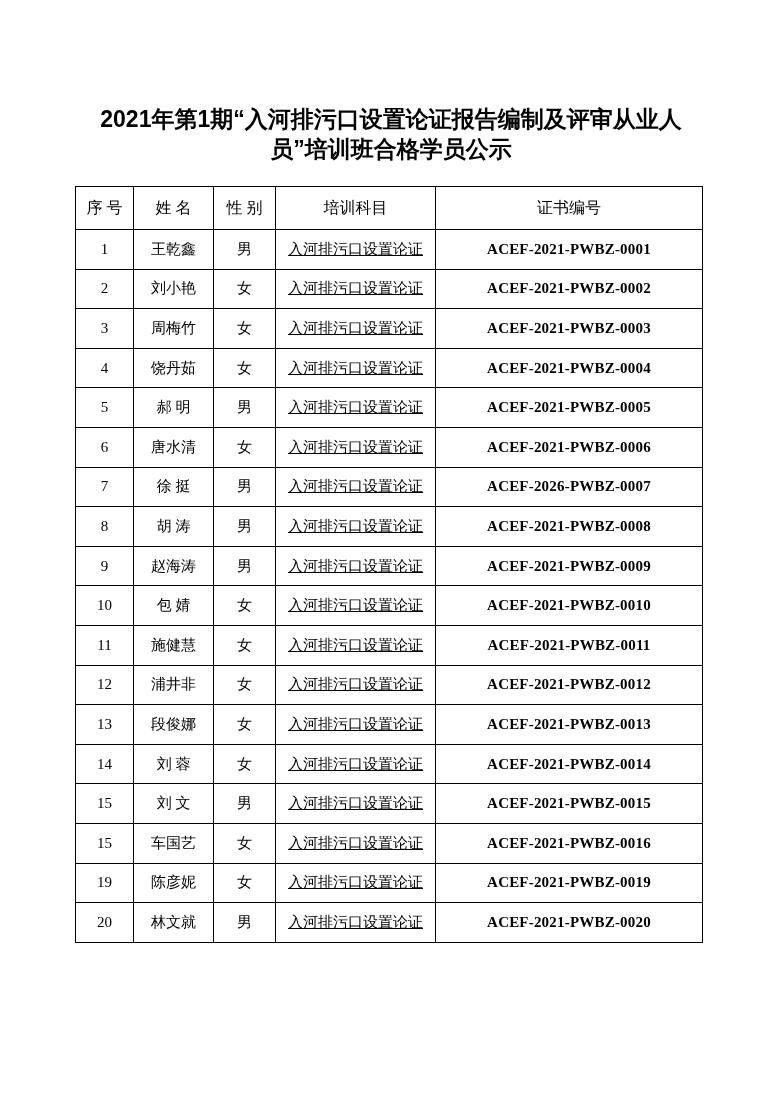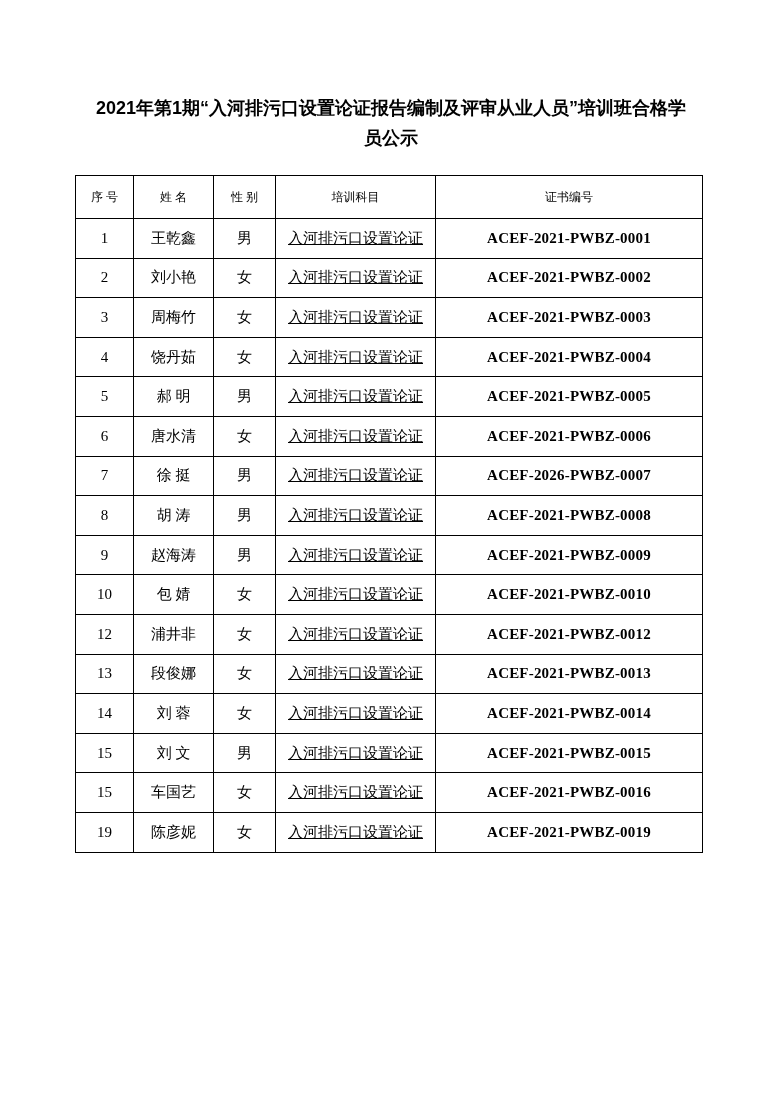--- a/index.html
+++ b/index.html
@@ -16,25 +16,25 @@
     overflow: hidden;
   }
   .page {
     width: 777px;
     height: 1100px;
     box-sizing: border-box;
     padding: 0;
     position: relative;
   }
   .doc-title {
-    margin: 7px;
+    margin: 18px;
     padding: 86px 75px 0 80px;
     font-family: "Liberation Sans", "DejaVu Sans", sans-serif;
     font-weight: bold;
-    font-size: 18px;
+    font-size: 23px;
     line-height: 30px;
     text-align: center;
     letter-spacing: 0px;
   }
   .table-wrap {
     margin: 22px auto 0 auto;
     width: 627px;
   }
   table.roster {
     border-collapse: collapse;
@@ -44,21 +44,21 @@
   table.roster th, table.roster td {
     border: 1px solid #000000;
     text-align: center;
     vertical-align: middle;
     font-size: 15px;
     height: 38.6px;
     padding: 0;
   }
   table.roster thead th {
     font-weight: normal;
-    font-size: 12px;
+    font-size: 16px;
     height: 42px;
   }
   .col-idx   { width: 58px; }
   .col-name  { width: 80px; }
   .col-sex   { width: 62px; }
   .col-subj  { width: 160px; }
   .col-cert  { width: 267px; }
   td.cert {
     font-size: 15.5px;
     letter-spacing: 0.2px;
@@ -159,20 +159,27 @@
             <td class="cert">ACEF-2021-PWBZ-0009</td>
           </tr>
           <tr>
             <td class="idx">10</td>
             <td class="name">包  婧</td>
             <td class="sex">女</td>
             <td class="subj">入河排污口设置论证</td>
             <td class="cert">ACEF-2021-PWBZ-0010</td>
           </tr>
           <tr>
+            <td class="idx">11</td>
+            <td class="name">施健慧</td>
+            <td class="sex">女</td>
+            <td class="subj">入河排污口设置论证</td>
+            <td class="cert">ACEF-2021-PWBZ-0011</td>
+          </tr>
+          <tr>
             <td class="idx">12</td>
             <td class="name">浦井非</td>
             <td class="sex">女</td>
             <td class="subj">入河排污口设置论证</td>
             <td class="cert">ACEF-2021-PWBZ-0012</td>
           </tr>
           <tr>
             <td class="idx">13</td>
             <td class="name">段俊娜</td>
             <td class="sex">女</td>
@@ -199,18 +206,25 @@
             <td class="sex">女</td>
             <td class="subj">入河排污口设置论证</td>
             <td class="cert">ACEF-2021-PWBZ-0016</td>
           </tr>
           <tr>
             <td class="idx">19</td>
             <td class="name">陈彦妮</td>
             <td class="sex">女</td>
             <td class="subj">入河排污口设置论证</td>
             <td class="cert">ACEF-2021-PWBZ-0019</td>
+          </tr>
+          <tr>
+            <td class="idx">20</td>
+            <td class="name">林文就</td>
+            <td class="sex">男</td>
+            <td class="subj">入河排污口设置论证</td>
+            <td class="cert">ACEF-2021-PWBZ-0020</td>
           </tr>
         </tbody>
     </table>
   </div>
 
 </div>
 
 </body></html>

